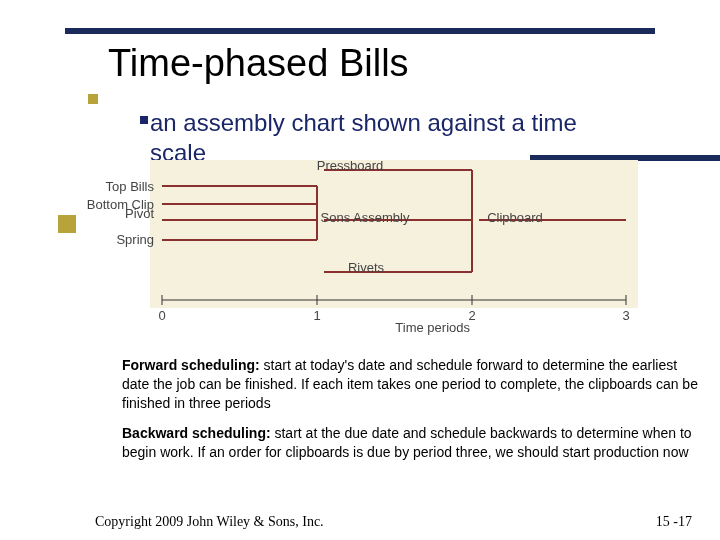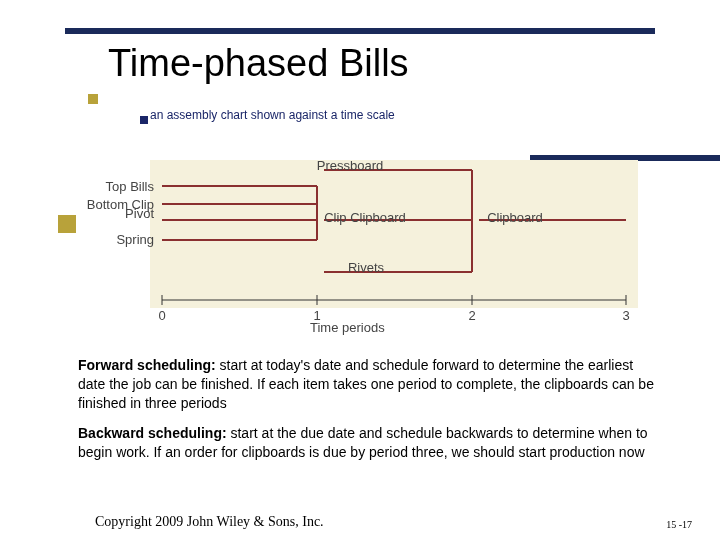--- a/index.html
+++ b/index.html
@@ -43,21 +43,21 @@
     width: 8px;
     height: 8px;
     background: #1a2668;
   }
   .bullet {
     position: absolute;
     left: 150px;
     top: 108px;
     width: 460px;
     font-family: Arial, sans-serif;
-    font-size: 12px;
+    font-size: 24px;
     color: #1a2668;
     line-height: 1.25;
   }
   .midbar {
     position: absolute;
     left: 530px;
     top: 155px;
     width: 190px;
     height: 6px;
     background: #1a2a5a;
@@ -84,36 +84,37 @@
     font-size: 13px;
     color: #444;
     text-align: right;
   }
   .para {
     position: absolute;
     font-family: Arial, sans-serif;
     font-size: 14px;
     line-height: 1.35;
     color: #000;
+    margin-left: 44px;
   }
   .copy {
     position: absolute;
     left: 95px;
     bottom: 10px;
     font-family: "Times New Roman", serif;
     font-size: 14px;
     color: #000;
     margin-top: 46px;
   }
   .pagenum {
     position: absolute;
     right: 28px;
     bottom: 10px;
     font-family: "Times New Roman", serif;
-    font-size: 10px;
+    font-size: 14px;
     color: #000;
   }
 </style>
 </head>
 <body>
 
 <div class="topbar"></div>
 <div class="title">Time-phased Bills</div>
 <div class="gold-sq-title"></div>
 
@@ -141,30 +142,30 @@
     <line x1="80" y1="80" x2="235" y2="80" stroke="#8a3030" stroke-width="2"></line>
     <line x1="397" y1="60" x2="544" y2="60" stroke="#8a3030" stroke-width="2"></line>
     <line x1="242" y1="112" x2="390" y2="112" stroke="#8a3030" stroke-width="2"></line>
 
     <line x1="235" y1="26" x2="235" y2="80" stroke="#8a3030" stroke-width="2"></line>
     <line x1="390" y1="10" x2="390" y2="112" stroke="#8a3030" stroke-width="2"></line>
   </svg>
   <div class="chart-label" style="left:228px;top:-2px;width:80px;text-align:center">Pressboard</div>
   <div class="chart-label" style="left:0;top:19px;width:72px">Top Bills</div>
   <div class="chart-label" style="left:0;top:37px;width:72px">Bottom Clip</div>
-  <div class="chart-label" style="left:238px;top:50px;width:90px;text-align:center">Clip Clipboard</div>
+  <div class="chart-label" style="left:238px;top:50px;width:90px;text-align:center">Sons Assembly</div>
   <div class="chart-label" style="left:0;top:46px;width:72px">Pivot</div>
   <div class="chart-label" style="left:0;top:72px;width:72px">Spring</div>
   <div class="chart-label" style="left:398px;top:50px;width:70px;text-align:center">Clipboard</div>
   <div class="chart-label" style="left:242px;top:100px;width:60px;text-align:right">Rivets</div>
   <div class="chart-label" style="left:74px;top:148px;width:12px;text-align:center">0</div>
   <div class="chart-label" style="left:229px;top:148px;width:12px;text-align:center">1</div>
   <div class="chart-label" style="left:384px;top:148px;width:12px;text-align:center">2</div>
   <div class="chart-label" style="left:538px;top:148px;width:12px;text-align:center">3</div>
-  <div class="chart-label" style="left:228px;top:160px;width:150px;text-align:left">Time periods</div>
+  <div class="chart-label" style="left:238px;top:160px;width:150px;text-align:right">Time periods</div>
 </div>
 
 <div class="para" style="left:78px;top:356px;width:576px">
   <b>Forward scheduling:</b><span> start at today's date and schedule forward to determine the earliest date the job can be finished. If each item takes one period to complete, the clipboards can be finished in three periods</span>
 </div>
 
 <div class="para" style="left:78px;top:424px;width:576px">
   <b>Backward scheduling:</b><span> start at the due date and schedule backwards to determine when to begin work. If an order for clipboards is due by period three, we should start production now</span>
 </div>
 

